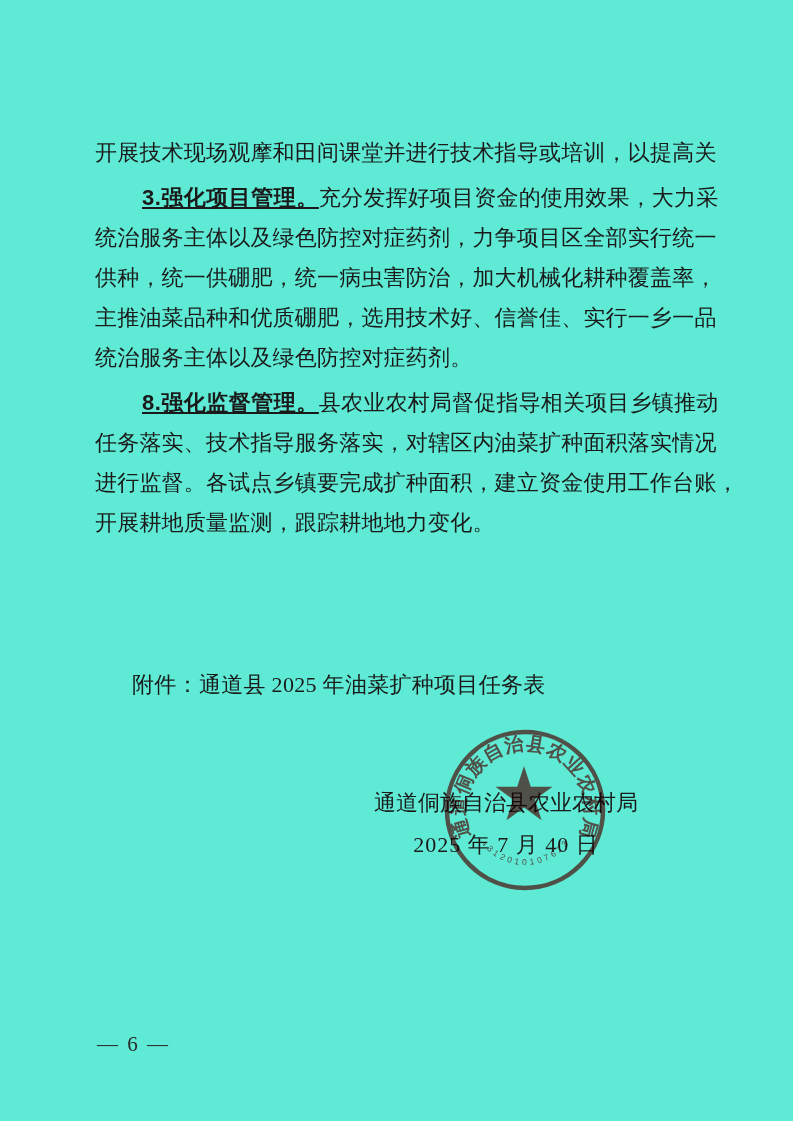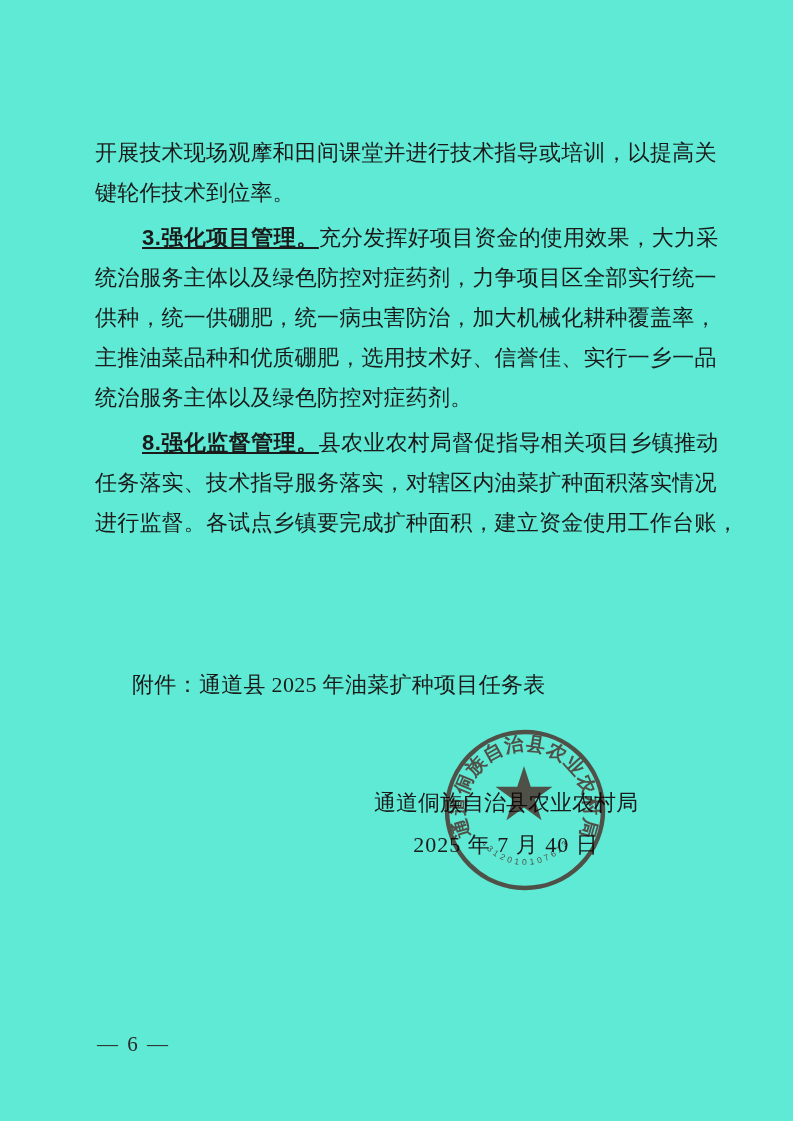--- a/index.html
+++ b/index.html
@@ -83,29 +83,29 @@
     letter-spacing: 2px;
   }
 </style>
 </head>
 <body>
 
 <div class="page">
 
   <div class="body-text">
       <div class="line">开展技术现场观摩和田间课堂并进行技术指导或培训，以提高关</div>
-      <div class="line">键轮作技术到位率。</div>
       <div class="line indent section-start"><b>3.强化项目管理。</b>充分发挥好项目资金的使用效果，大力采</div>
       <div class="line">统治服务主体以及绿色防控对症药剂，力争项目区全部实行统一</div>
       <div class="line">供种，统一供硼肥，统一病虫害防治，加大机械化耕种覆盖率，</div>
       <div class="line">主推油菜品种和优质硼肥，选用技术好、信誉佳、实行一乡一品</div>
       <div class="line">统治服务主体以及绿色防控对症药剂。</div>
       <div class="line indent section-start"><b>8.强化监督管理。</b>县农业农村局督促指导相关项目乡镇推动</div>
       <div class="line">任务落实、技术指导服务落实，对辖区内油菜扩种面积落实情况</div>
       <div class="line">进行监督。各试点乡镇要完成扩种面积，建立资金使用工作台账，</div>
+      <div class="line">开展耕地质量监测，跟踪耕地地力变化。</div>
     </div>
 
   <div class="attachment">附件：通道县 2025 年油菜扩种项目任务表</div>
 
   <div class="signature-block">
     <div class="signature-org">通道侗族自治县农业农村局</div>
     <div class="signature-date">2025 年 7 月 40 日</div>
   </div>
 
   <svg class="seal" viewBox="0 0 168 168" xmlns="http://www.w3.org/2000/svg">

